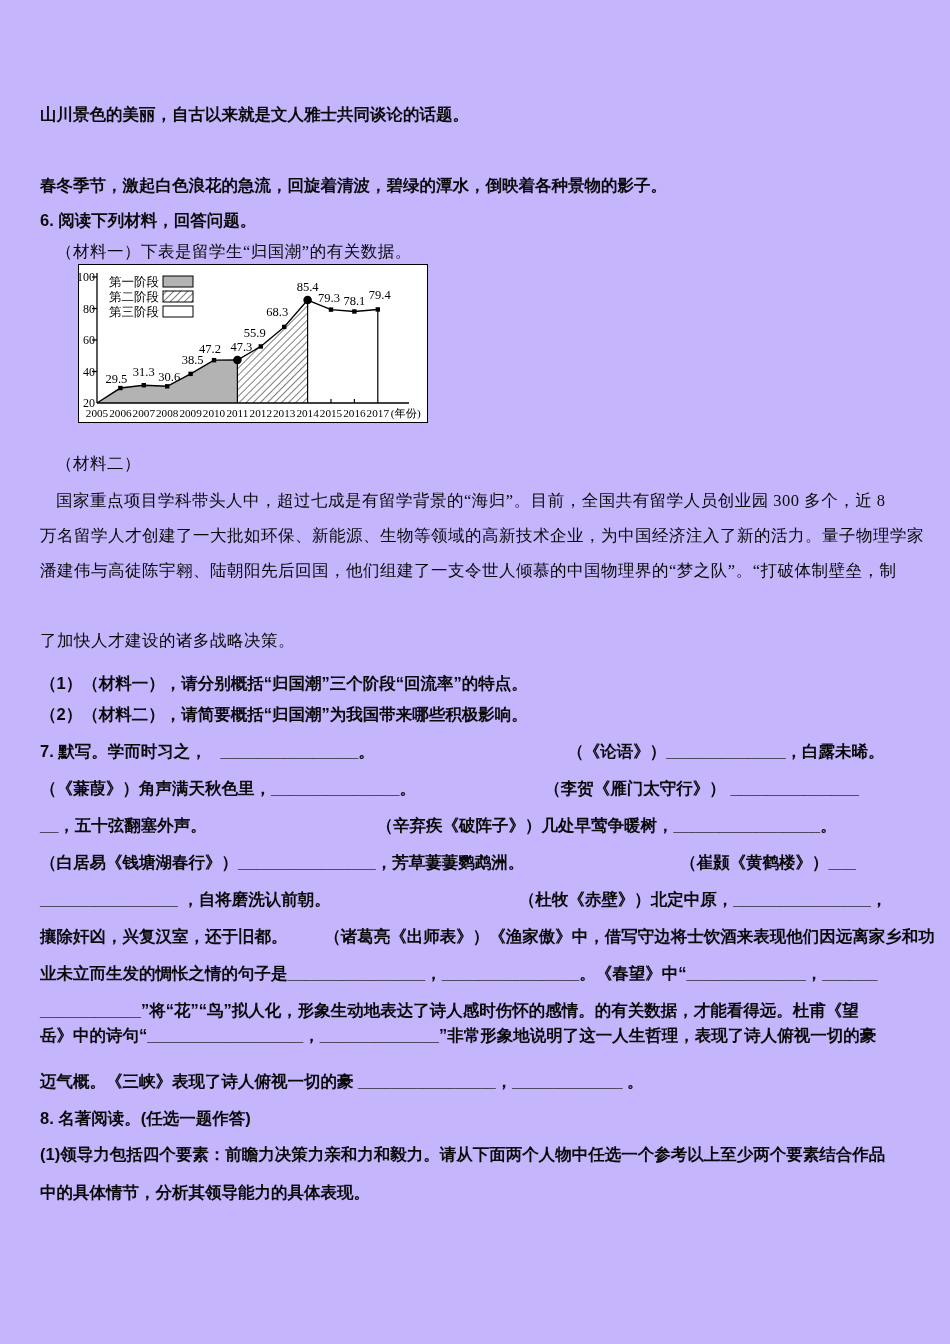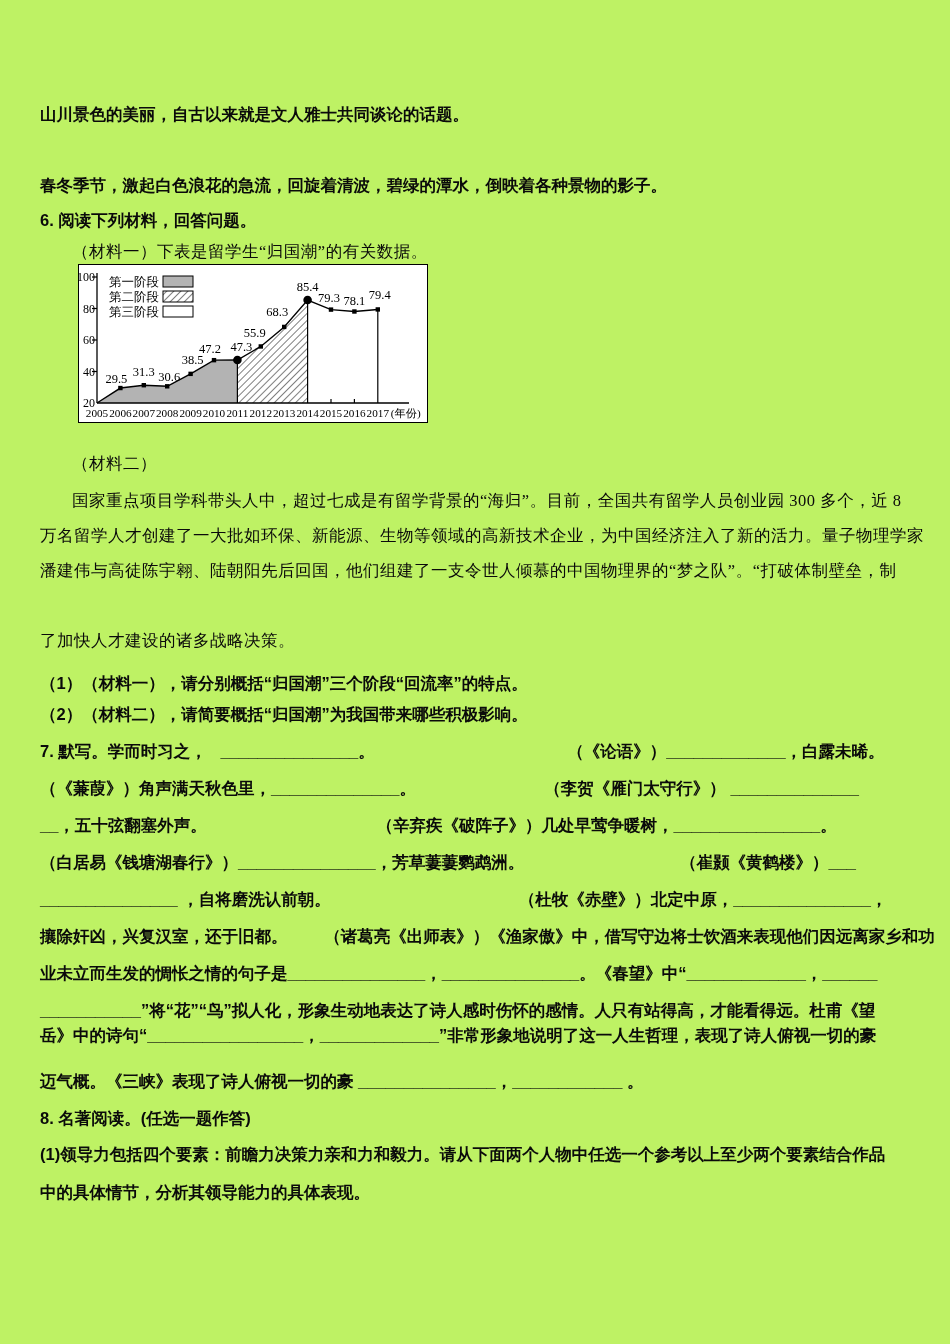--- a/index.html
+++ b/index.html
@@ -1,20 +1,20 @@
 <!DOCTYPE html>
 <html><head>
 <meta charset="utf-8">
 <style>
   html,body{margin:0;padding:0;}
   body{background:#e8e8e8;}
   .page{
     position:relative;
     width:950px;height:1344px;
-    background:#bef264;
+    background:#c4b5fd;
     margin:0 auto;
     overflow:hidden;
     color:#0a0a0a;
   }
   .line{
     position:absolute;
     left:40px;
     white-space:pre;
     font-size:16.5px;
     line-height:22px;
@@ -22,21 +22,21 @@
   }
   .heiti{
     font-family:"Liberation Sans","DejaVu Sans",sans-serif;
     font-weight:700;
   }
   .kai{
     font-family:"Liberation Serif","DejaVu Serif",serif;
     font-weight:400;
     letter-spacing:0.5px;
   }
-  .indent{left:72px;}
+  .indent{left:56px;}
   .chart-box{
     position:absolute;
     left:78px;top:264px;
     width:348px;height:157px;
     border:1px solid #000;
     background:#fff;
   }
   #chart-svg{
     font-family:"Liberation Serif","DejaVu Serif",serif;
     display:block;
@@ -137,21 +137,21 @@
   <div class="line heiti" style="top:672px">（1）（材料一），请分别概括“归国潮”三个阶段“回流率”的特点。</div>
   <div class="line heiti" style="top:703px">（2）（材料二），请简要概括“归国潮”为我国带来哪些积极影响。</div>
 
   <div class="line heiti" style="top:740px">7. 默写。学而时习之，   _______________。                                          （《论语》）_____________，白露未晞。</div>
   <div class="line heiti" style="top:777px">（《蒹葭》）角声满天秋色里，______________。                            （李贺《雁门太守行》） ______________</div>
   <div class="line heiti" style="top:814px">__，五十弦翻塞外声。                                     （辛弃疾《破阵子》）几处早莺争暖树，________________。</div>
   <div class="line heiti" style="top:851px">（白居易《钱塘湖春行》）_______________，芳草萋萋鹦鹉洲。                                  （崔颢《黄鹤楼》）___</div>
   <div class="line heiti" style="top:888px">_______________ ，自将磨洗认前朝。                                         （杜牧《赤壁》）北定中原，_______________，</div>
   <div class="line heiti" style="top:925px">攘除奸凶，兴复汉室，还于旧都。        （诸葛亮《出师表》）《渔家傲》中，借写守边将士饮酒来表现他们因远离家乡和功</div>
   <div class="line heiti" style="top:962px">业未立而生发的惆怅之情的句子是_______________，_______________。《春望》中“_____________，______</div>
-  <div class="line heiti" style="top:999px">___________”将“花”“鸟”拟人化，形象生动地表达了诗人感时伤怀的感情。人只有站得高，才能看得远。杜甫《望</div>
+  <div class="line heiti" style="top:999px">___________”将“花”“鸟”拟人化，形象生动地表达了诗人感时伤怀的感情。的有关数据，才能看得远。杜甫《望</div>
   <div class="line heiti" style="top:1024px">岳》中的诗句“_________________，_____________”非常形象地说明了这一人生哲理，表现了诗人俯视一切的豪</div>
   <div class="line heiti" style="top:1070px">迈气概。《三峡》表现了诗人俯视一切的豪 _______________，____________ 。</div>
 
   <div class="line heiti" style="top:1107px">8. 名著阅读。(任选一题作答)</div>
   <div class="line heiti" style="top:1143px">(1)领导力包括四个要素：前瞻力决策力亲和力和毅力。请从下面两个人物中任选一个参考以上至少两个要素结合作品</div>
   <div class="line heiti" style="top:1181px">中的具体情节，分析其领导能力的具体表现。</div>
 
 </div>
 
 </body></html>

